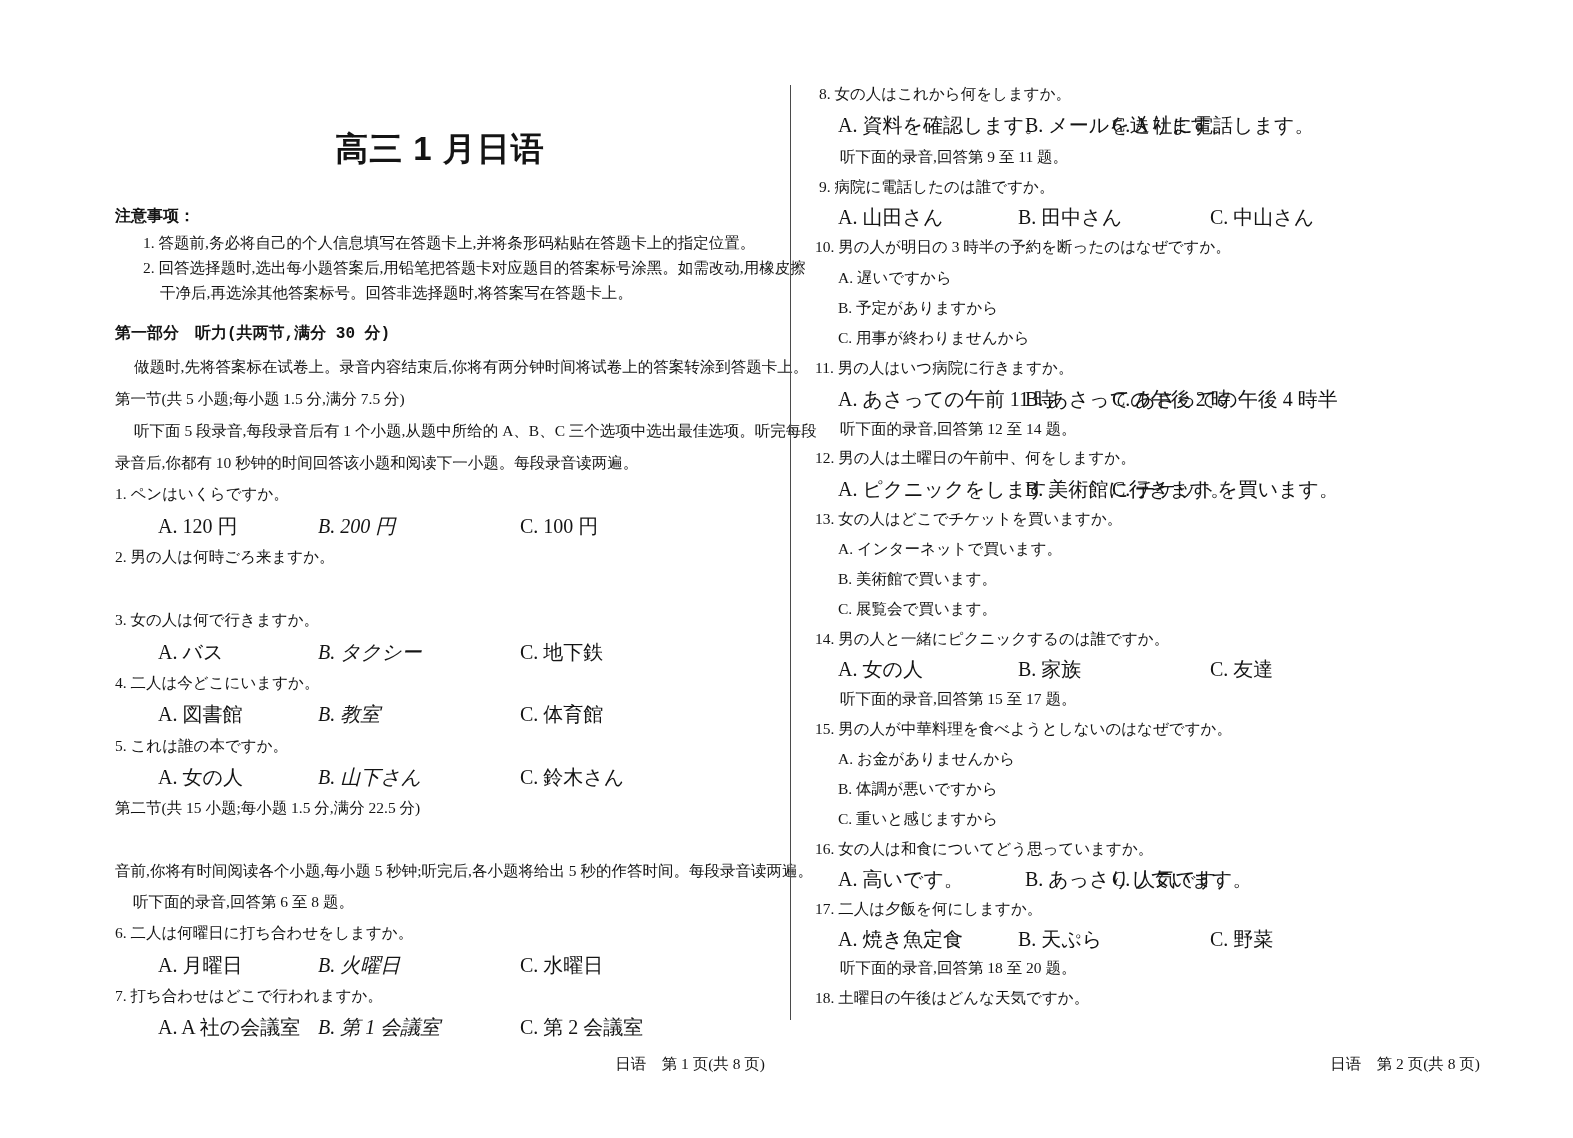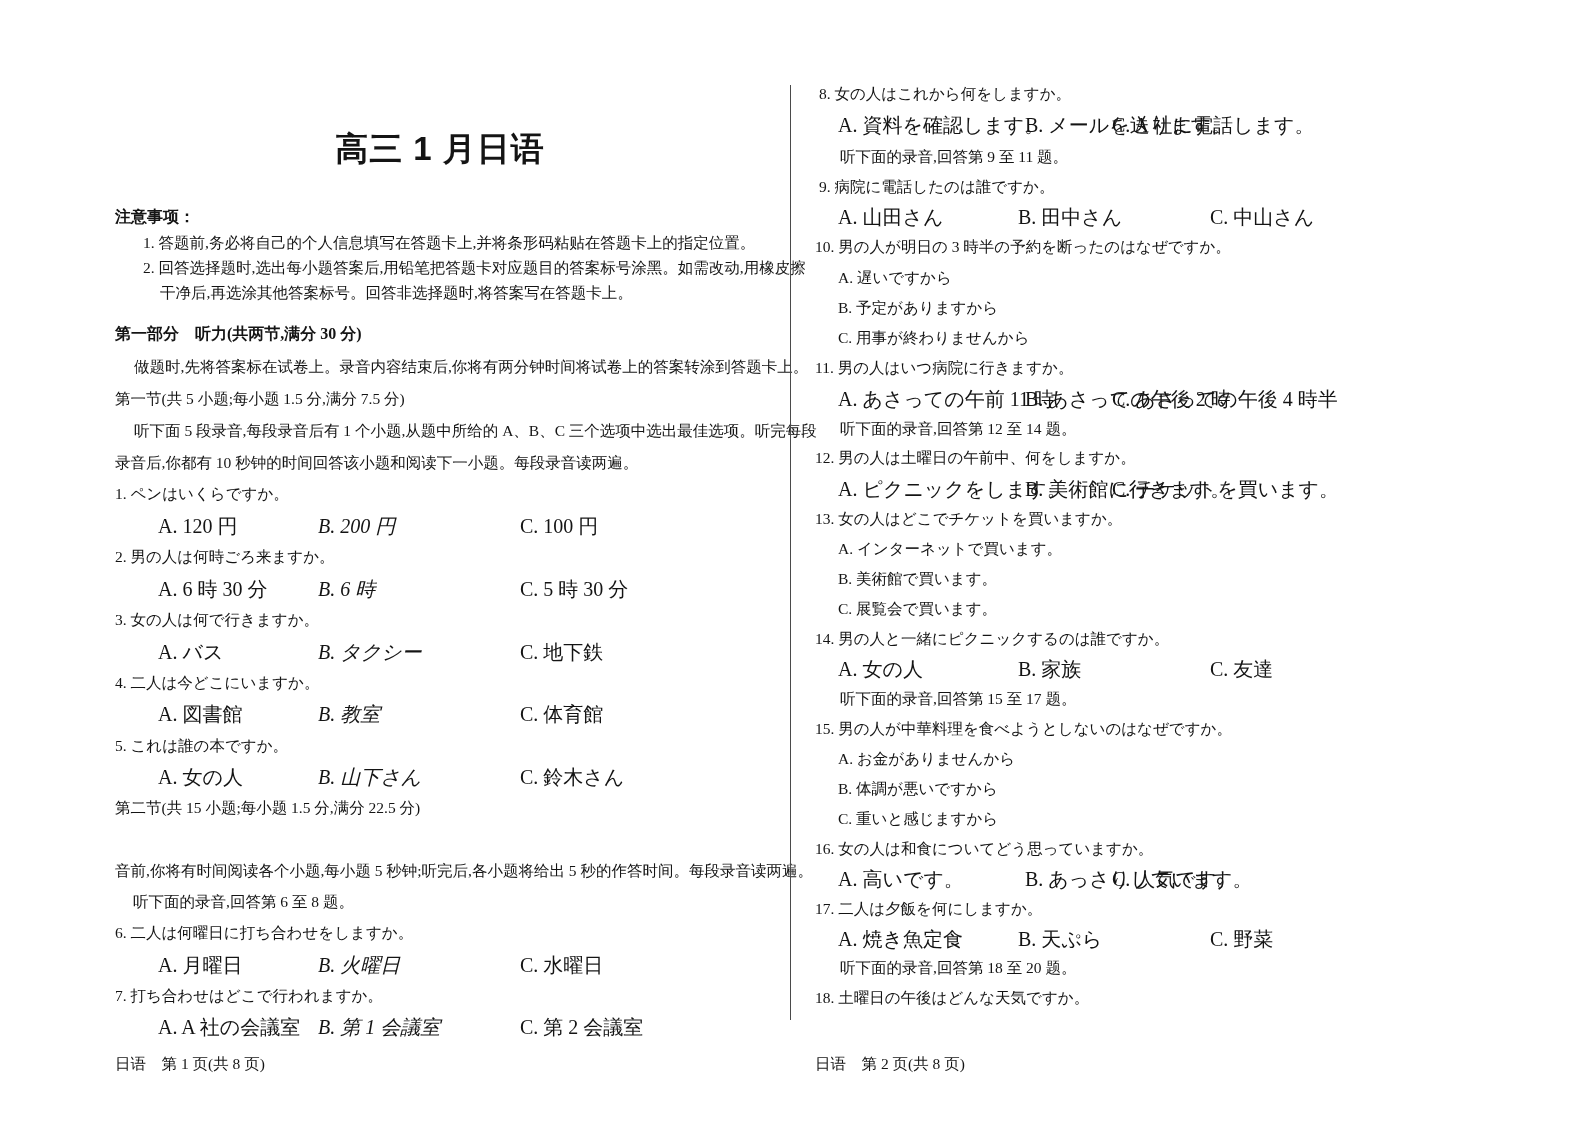--- a/index.html
+++ b/index.html
@@ -24,30 +24,30 @@
   .pl .oA{left:13px;margin-left:30px;}
   .pl .oB{left:203px;font-style:italic;}
   .pl .oC{left:393px;margin-left:12px;}
   .pr .oA{left:23px;}
   .pr .w .oB{left:203px;}
   .pr .w .oC{left:395px;}
   .pr .t .oB{left:167px;padding-left:43px;}
   .pr .t .oC{left:297px;}
   .hd{
     font-weight:bold;
-    font-family:Liberation Serif, serif;
+    font-family:Liberation Mono, monospace;
     font-size:16px;
   }
   .title{
     left:0;width:100%;text-align:center;
     font-family:"Liberation Sans","DejaVu Sans",sans-serif;
     font-weight:bold;font-size:33px;line-height:42px;
     letter-spacing:1px;
   }
-  .footer{left:0;width:100%;text-align:left;}
+  .footer{left:0;width:100%;text-align:right;}
   .divider{
     position:absolute;left:790px;top:85px;
     width:1px;height:935px;background:#4a4a4a;
   }
 </style>
 </head>
 <body>
 
 <div class="page pl">
 
@@ -66,25 +66,20 @@
   <div class="line" style="top:453px">录音后,你都有 10 秒钟的时间回答该小题和阅读下一小题。每段录音读两遍。</div>
 
   <div class="line" style="top:484px">1. ペンはいくらですか。</div>
   <div class="row" style="top:516px">
     <span class="opt oA">A. 120 円</span>
     <span class="opt oB">B. 200 円</span>
     <span class="opt oC">C. 100 円</span>
   </div>
 
   <div class="line" style="top:547px">2. 男の人は何時ごろ来ますか。</div>
-  <div class="row" style="top:579px">
-    <span class="opt oA">A. 6 時 30 分</span>
-    <span class="opt oB">B. 6 時</span>
-    <span class="opt oC">C. 5 時 30 分</span>
-  </div>
 
   <div class="line" style="top:610px">3. 女の人は何で行きますか。</div>
   <div class="row" style="top:642px">
     <span class="opt oA">A. バス</span>
     <span class="opt oB">B. タクシー</span>
     <span class="opt oC">C. 地下鉄</span>
   </div>
 
   <div class="line" style="top:673px">4. 二人は今どこにいますか。</div>
   <div class="row" style="top:704px">

